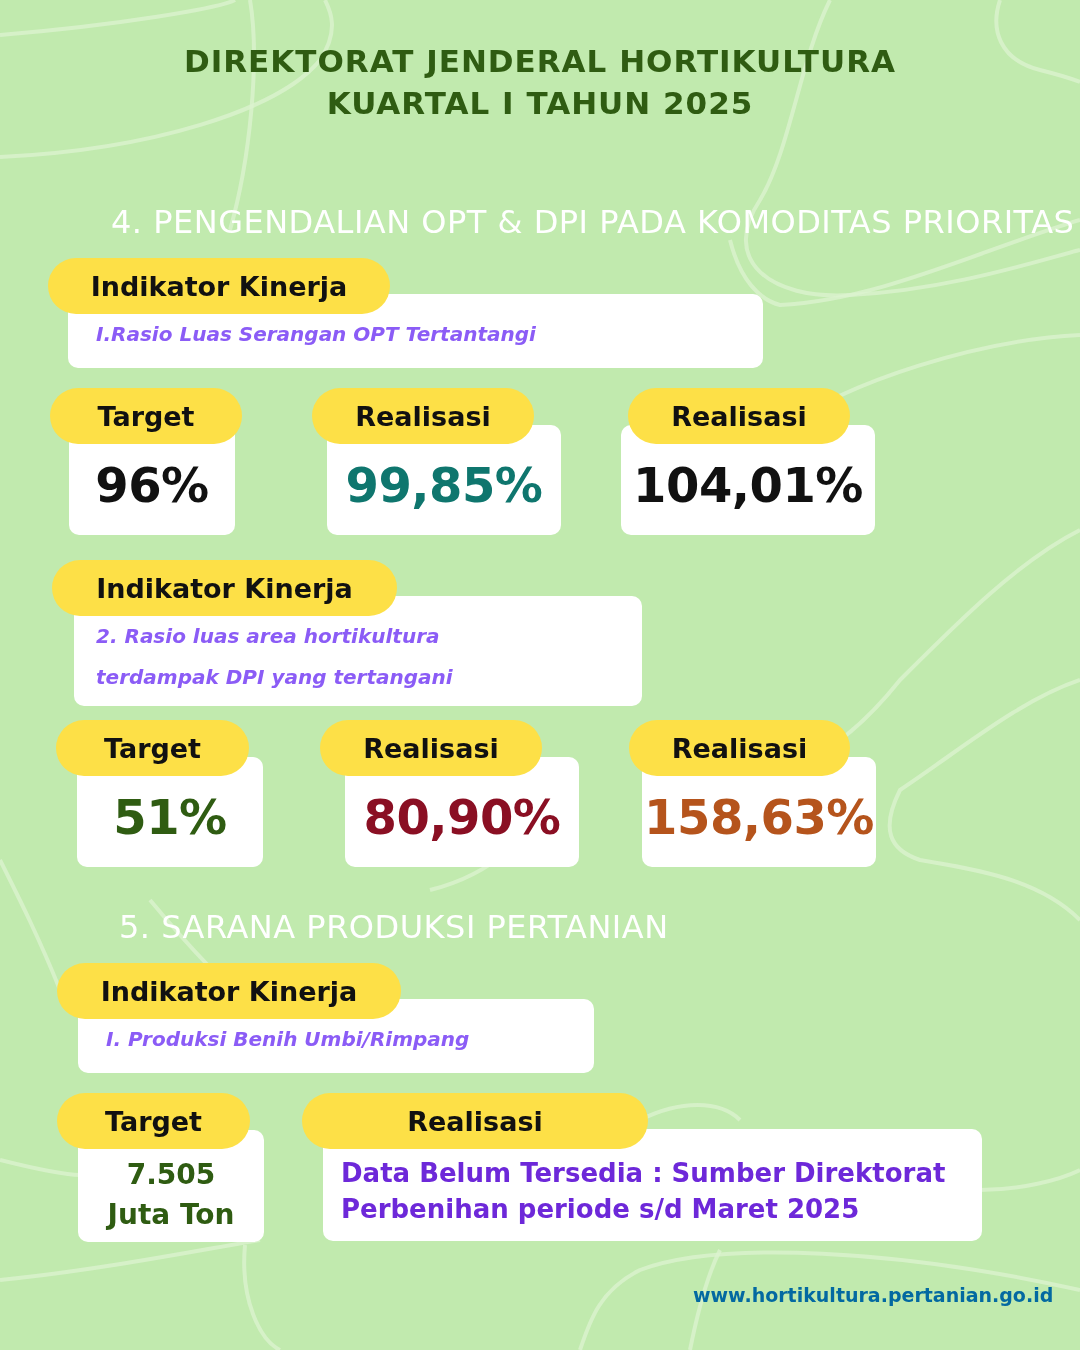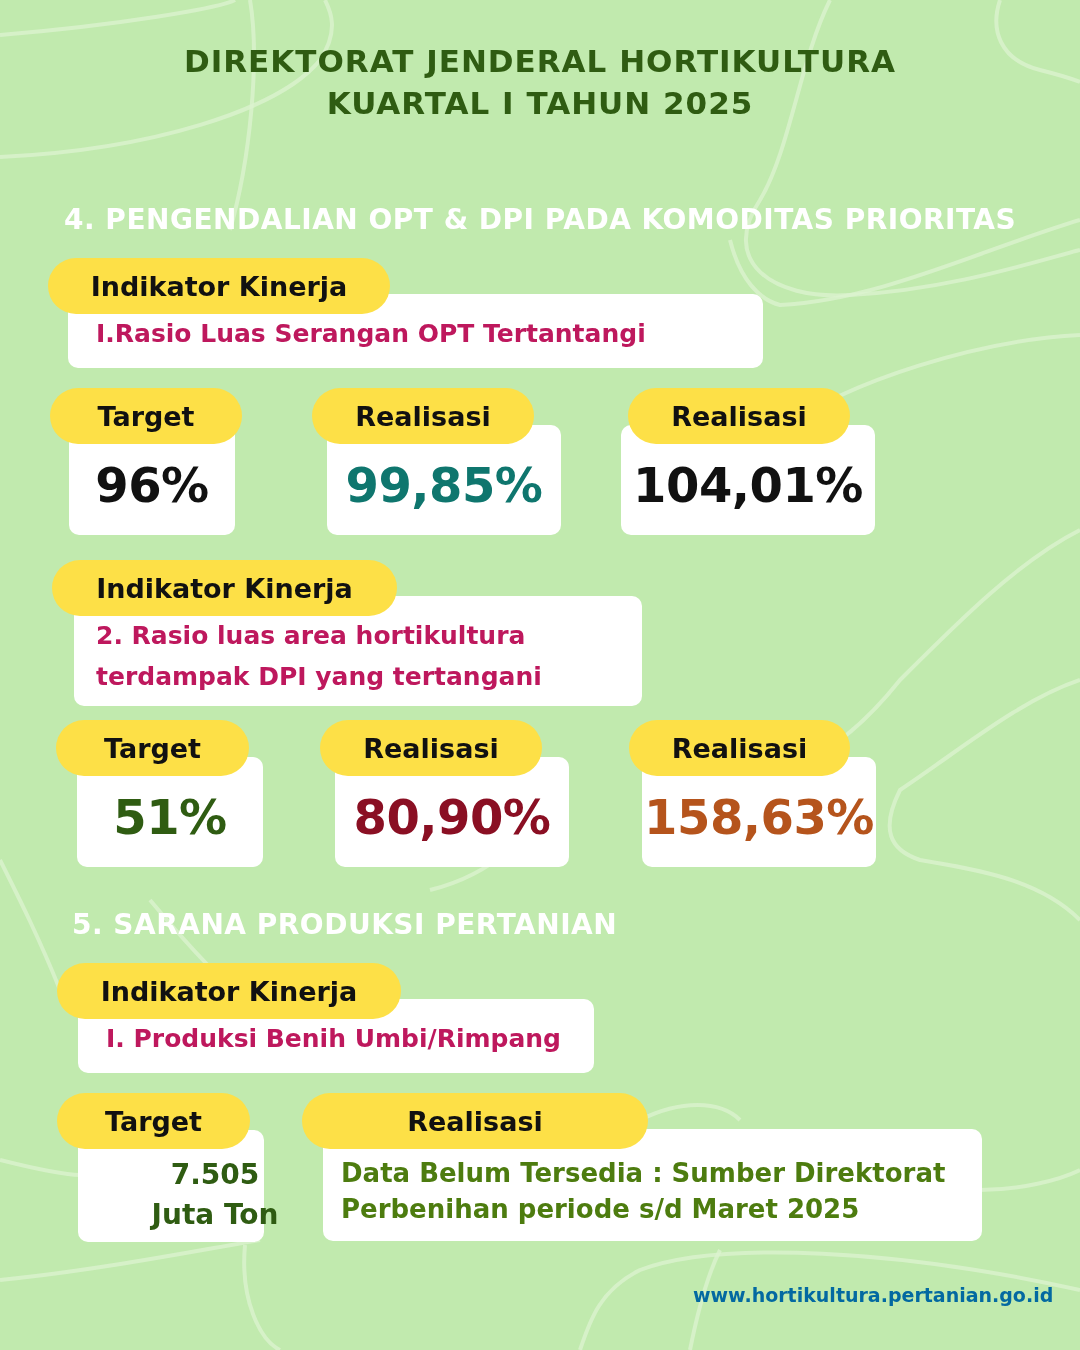--- a/index.html
+++ b/index.html
@@ -10,32 +10,32 @@
     position: relative;
   }
   .bg-lines { position: absolute; inset: 0; width: 1080px; height: 1350px; z-index: 0; }
   .abs { position: absolute; z-index: 1; }
   .title {
     left: 0; width: 1080px; text-align: center;
     color: #2f5c12; font-weight: bold; font-size: 31px; letter-spacing: 1px;
     line-height: 42px; top: 40px;
   }
   .section-title {
-    color: #ffffff; font-weight: bold; font-size: 28px; letter-spacing: 0.5px; white-space: nowrap;
+    color: #ffffff; font-weight: normal; font-size: 32px; letter-spacing: 0.5px; white-space: nowrap; margin-left: 47px;
   }
   .pill {
     background: #fde047; border-radius: 28px; height: 56px;
     display: flex; align-items: center; justify-content: center;
     font-weight: bold; font-size: 27px; color: #111; white-space: nowrap; z-index: 3;
   }
   .card {
     background: #ffffff; border-radius: 10px; z-index: 2;
   }
   .ind-text {
-    font-weight: bold; font-size: 25px; color: #be185d; line-height: 40px; white-space: nowrap;
+    font-weight: bold; font-size: 20px; color: #8b5cf6; line-height: 40px; white-space: nowrap; font-style: italic;
   }
   .big-val {
     font-weight: bold; font-size: 48px; display: flex; align-items: center; justify-content: center;
     letter-spacing: -0.5px;
   }
   .footer-url { color: #0369a1; font-weight: bold; font-size: 19px; }
 </style>
 </head>
 <body>
 
@@ -92,46 +92,46 @@
   <div class="ind-text" style="position:absolute; left:22px; top:20px;">2. Rasio luas area hortikultura</div>
   <div class="ind-text" style="position:absolute; left:22px; top:61px;">terdampak DPI yang tertangani</div>
 </div>
 <div class="abs pill" style="left:52px; top:560px; width:345px;">Indikator Kinerja</div>
 
 <div class="abs card" style="left:77px; top:757px; width:186px; height:110px;">
   <div class="big-val" style="height:100%; color:#2f5c12; padding-top:10px;">51%</div>
 </div>
 <div class="abs pill" style="left:56px; top:720px; width:193px;">Target</div>
 
-<div class="abs card" style="left:335px; top:757px; width:234px; height:110px;">
+<div class="abs card" style="left:345px; top:757px; width:234px; height:110px;">
   <div class="big-val" style="height:100%; color:#8a0f23; padding-top:10px;">80,90%</div>
 </div>
 <div class="abs pill" style="left:320px; top:720px; width:222px;">Realisasi</div>
 
 <div class="abs card" style="left:642px; top:757px; width:234px; height:110px;">
   <div class="big-val" style="height:100%; color:#b5541c; padding-top:10px;">158,63%</div>
 </div>
 <div class="abs pill" style="left:629px; top:720px; width:221px;">Realisasi</div>
 
 <div class="abs section-title" style="left:72px; top:908px;">5. SARANA PRODUKSI PERTANIAN</div>
 
 <div class="abs card" style="left:78px; top:999px; width:516px; height:74px;">
   <div class="ind-text" style="position:absolute; left:28px; top:20px;">I. Produksi Benih Umbi/Rimpang</div>
 </div>
 <div class="abs pill" style="left:57px; top:963px; width:344px;">Indikator Kinerja</div>
 
 <div class="abs card" style="left:78px; top:1130px; width:186px; height:112px;">
-  <div style="position:absolute; left:0; width:100%; top:25px; text-align:center; color:#2f5c12; font-weight:bold; font-size:28px; line-height:40px;margin-left:44px;">
+  <div style="position:absolute; left:0; width:100%; top:25px; text-align:center; color:#2f5c12; font-weight:bold; font-size:28px; line-height:40px;">
     <div>7.505</div>
     <div>Juta Ton</div>
   </div>
 </div>
 <div class="abs pill" style="left:57px; top:1093px; width:193px;">Target</div>
 
 <div class="abs card" style="left:323px; top:1129px; width:659px; height:112px;">
-  <div style="position:absolute; left:18px; top:26px; color:#4d7c0f; font-weight:bold; font-size:26px; line-height:36px; white-space:nowrap;">
+  <div style="position:absolute; left:18px; top:26px; color:#6d28d9; font-weight:bold; font-size:26px; line-height:36px; white-space:nowrap;">
     <div>Data Belum Tersedia : Sumber Direktorat</div>
     <div>Perbenihan periode s/d Maret 2025</div>
   </div>
 </div>
 <div class="abs pill" style="left:302px; top:1093px; width:346px;">Realisasi</div>
 
 <div class="abs footer-url" style="left:693px; top:1284px;">www.hortikultura.pertanian.go.id</div>
 
 </body></html>

